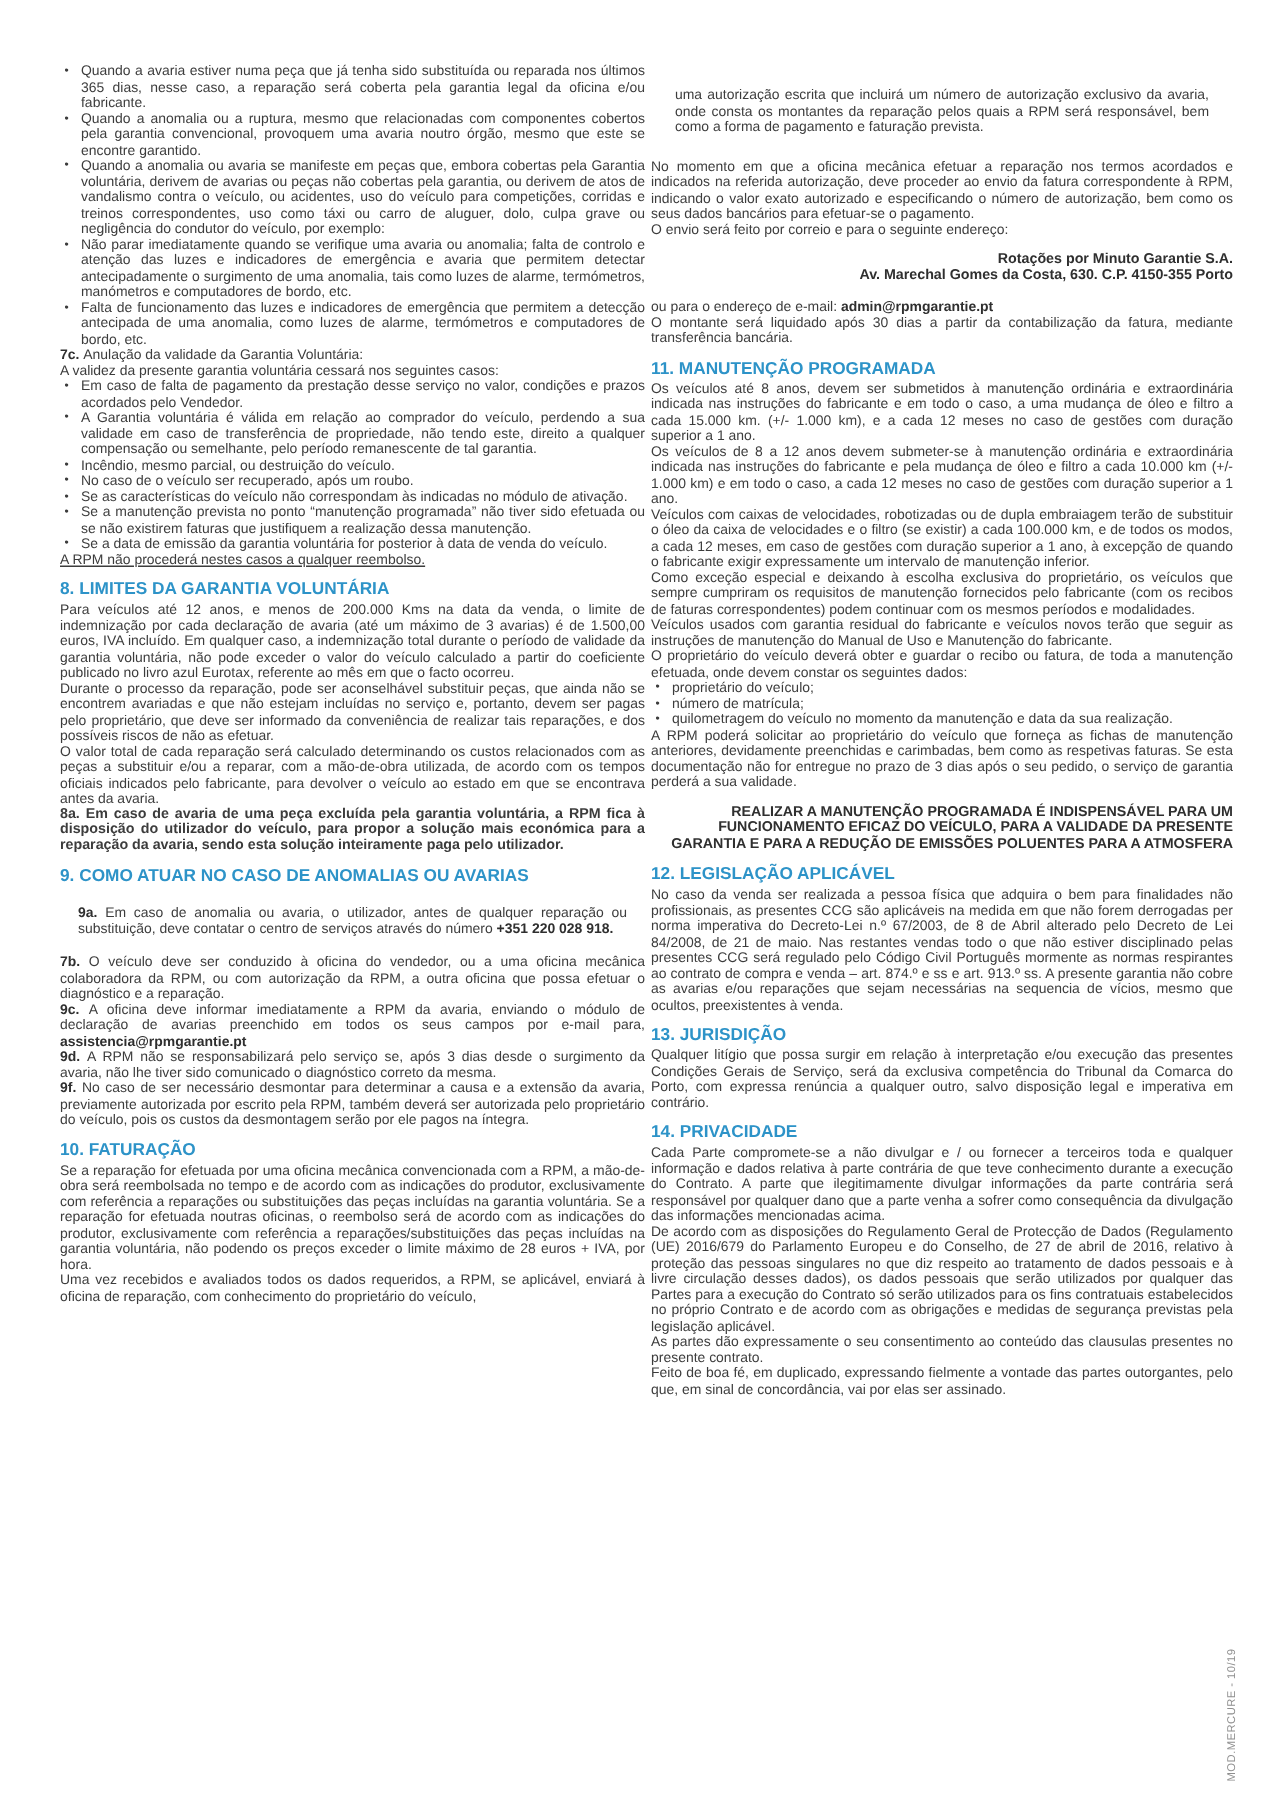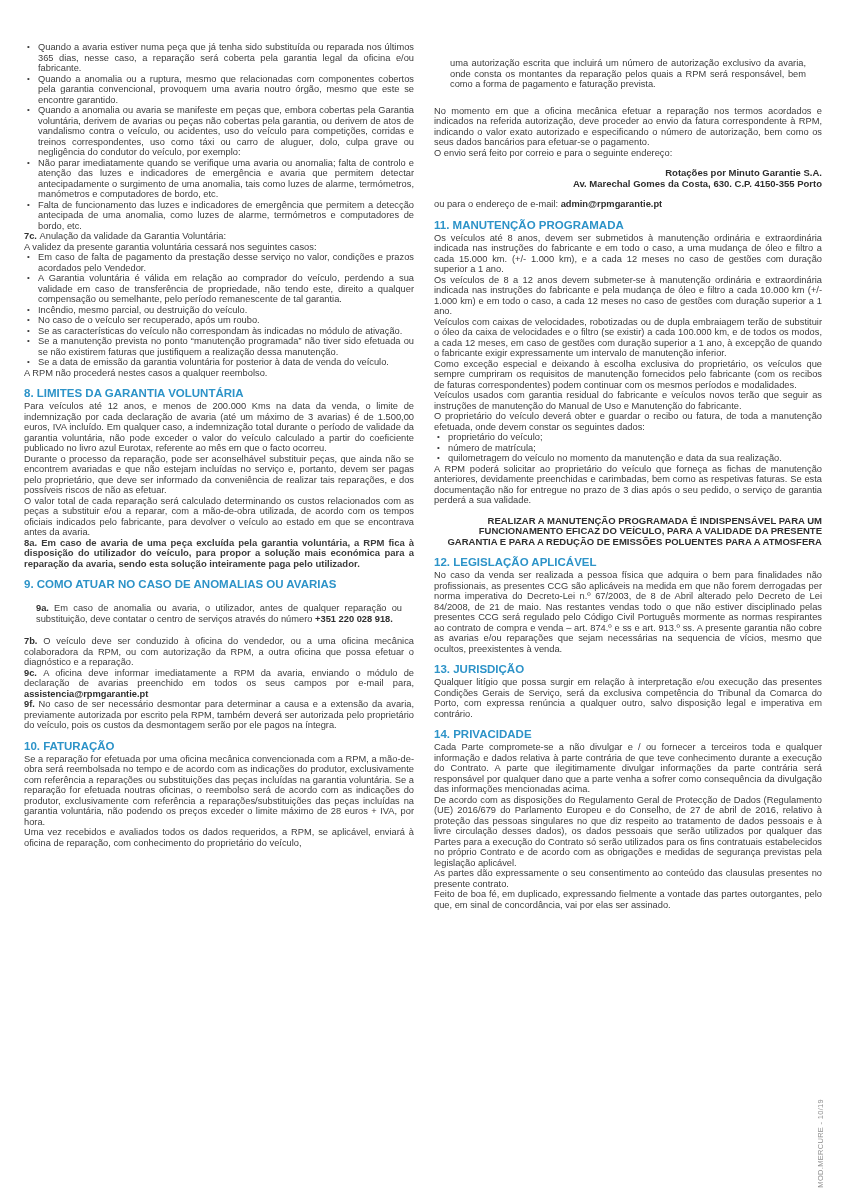--- a/index.html
+++ b/index.html
@@ -6,21 +6,21 @@
   body {
     width:849px; height:1200px;
     background:#ffffff;
     font-family:"Liberation Sans", sans-serif;
     color:#3c3c3c;
     position:relative;
     overflow:hidden;
   }
   .page { position:absolute; inset:0; }
   .col { position:absolute; top:42px; }
-  .col-left  { left:24px;  width:390px; }
+  .col-left  { left:40px;  width:390px; }
   .col-right { left:434px; width:388px; }
 
   .blk { font-size:9.3px; line-height:10.5px; text-align:justify; }
   .blk.h {
     font-size:11.5px; line-height:13px; font-weight:bold;
     text-align:left; margin-top:9px; margin-bottom:1px;
     color:var(--heading-color, #2d93c8);
   }
   .blk.pb { font-weight:bold; font-size:9.5px; }
   .blk.pc { font-weight:bold; text-align:right; font-size:9.5px; color:#2f2f2f; }
@@ -52,44 +52,46 @@
       <div class="blk bullet" style="margin: 0px;"><span>Falta de funcionamento das luzes e indicadores de emergência que permitem a detecção antecipada de uma anomalia, como luzes de alarme, termómetros e computadores de bordo, etc.</span></div>
       <div class="blk p" style="margin: 0px;"><span class="b">7c. </span><span>Anulação da validade da Garantia Voluntária:</span></div>
       <div class="blk p" style="margin: 0px;"><span>A validez da presente garantia voluntária cessará nos seguintes casos:</span></div>
       <div class="blk bullet" style="margin: 0px;"><span>Em caso de falta de pagamento da prestação desse serviço no valor, condições e prazos acordados pelo Vendedor.</span></div>
       <div class="blk bullet" style="margin: 0px;"><span>A Garantia voluntária é válida em relação ao comprador do veículo, perdendo a sua validade em caso de transferência de propriedade, não tendo este, direito a qualquer compensação ou semelhante, pelo período remanescente de tal garantia.</span></div>
       <div class="blk bullet" style="margin: 0px;"><span>Incêndio, mesmo parcial, ou destruição do veículo.</span></div>
       <div class="blk bullet" style="margin: 0px;"><span>No caso de o veículo ser recuperado, após um roubo.</span></div>
       <div class="blk bullet" style="margin: 0px;"><span>Se as características do veículo não correspondam às indicadas no módulo de ativação.</span></div>
       <div class="blk bullet" style="margin: 0px;"><span>Se a manutenção prevista no ponto “manutenção programada” não tiver sido efetuada ou se não existirem faturas que justifiquem a realização dessa manutenção.</span></div>
       <div class="blk bullet" style="margin: 0px;"><span>Se a data de emissão da garantia voluntária for posterior à data de venda do veículo.</span></div>
-      <div class="blk p" style="margin: 0px;"><span>A RPM não procederá nestes casos a qualquer reembolso.</span></div>
+      <div class="blk p" style="margin: 0px; text-decoration: underline;"><span>A RPM não procederá nestes casos a qualquer reembolso.</span></div>
       <h2 class="blk h"><span>8. LIMITES DA GARANTIA VOLUNTÁRIA</span></h2>
       <div class="blk p" style="margin: 0px;"><span>Para veículos até 12 anos, e menos de 200.000 Kms na data da venda, o limite de indemnização por cada declaração de avaria (até um máximo de 3 avarias) é de 1.500,00 euros, IVA incluído. Em qualquer caso, a indemnização total durante o período de validade da garantia voluntária, não pode exceder o valor do veículo calculado a partir do coeficiente publicado no livro azul Eurotax, referente ao mês em que o facto ocorreu.</span></div>
       <div class="blk p" style="margin: 0px;"><span>Durante o processo da reparação, pode ser aconselhável substituir peças, que ainda não se encontrem avariadas e que não estejam incluídas no serviço e, portanto, devem ser pagas pelo proprietário, que deve ser informado da conveniência de realizar tais reparações, e dos possíveis riscos de não as efetuar.</span></div>
       <div class="blk p" style="margin: 0px;"><span>O valor total de cada reparação será calculado determinando os custos relacionados com as peças a substituir e/ou a reparar, com a mão-de-obra utilizada, de acordo com os tempos oficiais indicados pelo fabricante, para devolver o veículo ao estado em que se encontrava antes da avaria.</span></div>
       <div class="blk pb" style="margin: 0px;"><span>8a. Em caso de avaria de uma peça excluída pela garantia voluntária, a RPM fica à disposição do utilizador do veículo, para propor a solução mais económica para a reparação da avaria, sendo esta solução inteiramente paga pelo utilizador.</span></div>
       <h2 class="blk h"><span>9. COMO ATUAR NO CASO DE ANOMALIAS OU AVARIAS</span></h2>
       <div class="blk p" style="margin: 12px;"><span class="b">9a. </span><span>Em caso de anomalia ou avaria, o utilizador, antes de qualquer reparação ou substituição, deve contatar o centro de serviços através do número </span><span class="b">+351 220 028 918.</span></div>
       <div class="blk p" style="margin: 0px;"><span class="b">7b. </span><span>O veículo deve ser conduzido à oficina do vendedor, ou a uma oficina mecânica colaboradora da RPM, ou com autorização da RPM, a outra oficina que possa efetuar o diagnóstico e a reparação.</span></div>
       <div class="blk p" style="margin: 0px;"><span class="b">9c. </span><span>A oficina deve informar imediatamente a RPM da avaria, enviando o módulo de declaração de avarias preenchido em todos os seus campos por e-mail para, </span><span class="b">assistencia@rpmgarantie.pt</span></div>
+      <div class="blk p" style="margin: 0px;"><span class="b">9d. </span><span>A RPM não se responsabilizará pelo serviço se, após 3 dias desde o surgimento da avaria, não lhe tiver sido comunicado o diagnóstico correto da mesma.</span></div>
       <div class="blk p" style="margin: 0px;"><span class="b">9f. </span><span>No caso de ser necessário desmontar para determinar a causa e a extensão da avaria, previamente autorizada por escrito pela RPM, também deverá ser autorizada pelo proprietário do veículo, pois os custos da desmontagem serão por ele pagos na íntegra.</span></div>
       <h2 class="blk h"><span>10. FATURAÇÃO</span></h2>
       <div class="blk p" style="margin: 0px;"><span>Se a reparação for efetuada por uma oficina mecânica convencionada com a RPM, a mão-de-obra será reembolsada no tempo e de acordo com as indicações do produtor, exclusivamente com referência a reparações ou substituições das peças incluídas na garantia voluntária. Se a reparação for efetuada noutras oficinas, o reembolso será de acordo com as indicações do produtor, exclusivamente com referência a reparações/substituições das peças incluídas na garantia voluntária, não podendo os preços exceder o limite máximo de 28 euros + IVA, por hora.</span></div>
       <div class="blk p" style="margin: 0px;"><span>Uma vez recebidos e avaliados todos os dados requeridos, a RPM, se aplicável, enviará à oficina de reparação, com conhecimento do proprietário do veículo,</span></div>
     </div>
   <div class="col col-right" id="col-right">
       <div class="blk p" style="margin: 16px;"><span>uma autorização escrita que incluirá um número de autorização exclusivo da avaria, onde consta os montantes da reparação pelos quais a RPM será responsável, bem como a forma de pagamento e faturação prevista.</span></div>
       <div class="blk p" style="margin: 0px;"><span>No momento em que a oficina mecânica efetuar a reparação nos termos acordados e indicados na referida autorização, deve proceder ao envio da fatura correspondente à RPM, indicando o valor exato autorizado e especificando o número de autorização, bem como os seus dados bancários para efetuar-se o pagamento.</span></div>
       <div class="blk p" style="margin: 0px;"><span>O envio será feito por correio e para o seguinte endereço:</span></div>
       <div class="blk sp" style="margin: 0px;"></div>
       <div class="blk pc" style="margin: 0px;"><span>Rotações por Minuto Garantie S.A.</span></div>
       <div class="blk pc" style="margin: 0px;"><span>Av. Marechal Gomes da Costa, 630. C.P. 4150-355 Porto</span></div>
       <div class="blk sp" style="margin: 0px;"></div>
       <div class="blk p" style="margin: 0px;"><span>ou para o endereço de e-mail: </span><span class="b">admin@rpmgarantie.pt</span></div>
+      <div class="blk p" style="margin: 0px;"><span>O montante será liquidado após 30 dias a partir da contabilização da fatura, mediante transferência bancária.</span></div>
       <h2 class="blk h"><span>11. MANUTENÇÃO PROGRAMADA</span></h2>
       <div class="blk p" style="margin: 0px;"><span>Os veículos até 8 anos, devem ser submetidos à manutenção ordinária e extraordinária indicada nas instruções do fabricante e em todo o caso, a uma mudança de óleo e filtro a cada 15.000 km. (+/- 1.000 km), e a cada 12 meses no caso de gestões com duração superior a 1 ano.</span></div>
       <div class="blk p" style="margin: 0px;"><span>Os veículos de 8 a 12 anos devem submeter-se à manutenção ordinária e extraordinária indicada nas instruções do fabricante e pela mudança de óleo e filtro a cada 10.000 km (+/- 1.000 km) e em todo o caso, a cada 12 meses no caso de gestões com duração superior a 1 ano.</span></div>
       <div class="blk p" style="margin: 0px;"><span>Veículos com caixas de velocidades, robotizadas ou de dupla embraiagem terão de substituir o óleo da caixa de velocidades e o filtro (se existir) a cada 100.000 km, e de todos os modos, a cada 12 meses, em caso de gestões com duração superior a 1 ano, à excepção de quando o fabricante exigir expressamente um intervalo de manutenção inferior.</span></div>
       <div class="blk p" style="margin: 0px;"><span>Como exceção especial e deixando à escolha exclusiva do proprietário, os veículos que sempre cumpriram os requisitos de manutenção fornecidos pelo fabricante (com os recibos de faturas correspondentes) podem continuar com os mesmos períodos e modalidades.</span></div>
       <div class="blk p" style="margin: 0px;"><span>Veículos usados com garantia residual do fabricante e veículos novos terão que seguir as instruções de manutenção do Manual de Uso e Manutenção do fabricante.</span></div>
       <div class="blk p" style="margin: 0px;"><span>O proprietário do veículo deverá obter e guardar o recibo ou fatura, de toda a manutenção efetuada, onde devem constar os seguintes dados:</span></div>
       <div class="blk bullet" style="margin: 0px;"><span>proprietário do veículo;</span></div>
       <div class="blk bullet" style="margin: 0px;"><span>número de matrícula;</span></div>
       <div class="blk bullet" style="margin: 0px;"><span>quilometragem do veículo no momento da manutenção e data da sua realização.</span></div>

